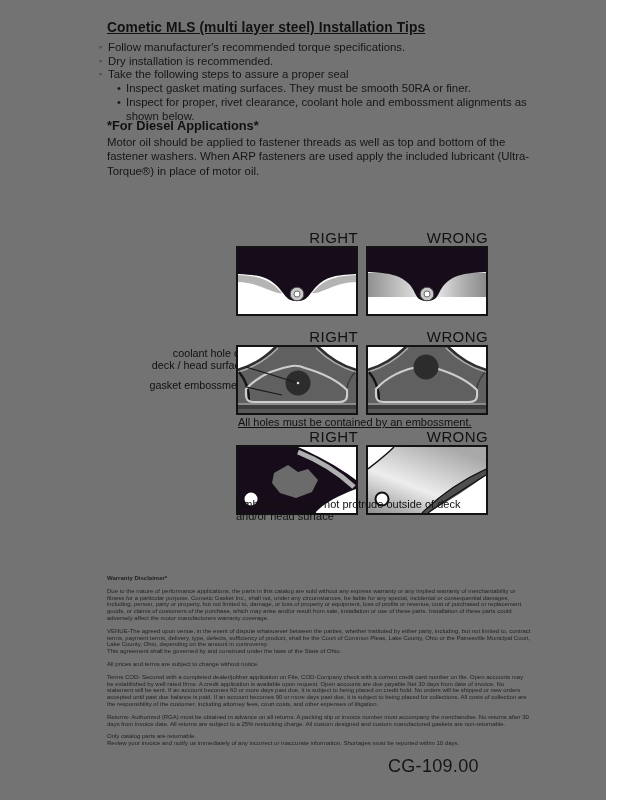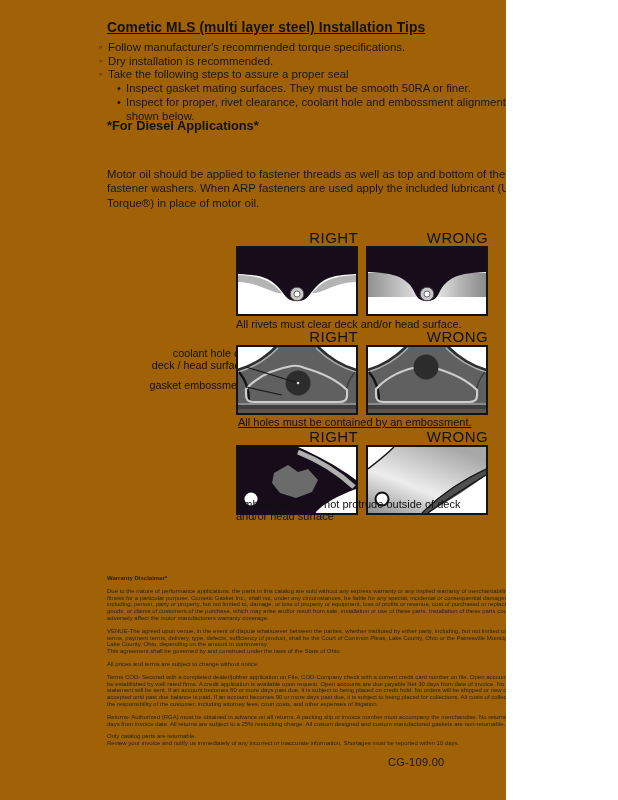--- a/index.html
+++ b/index.html
@@ -1,30 +1,30 @@
 <!DOCTYPE html>
 <html style="--fig-dark: #170c1a; --fig-gray-bg: #606060; --fig-light-band: #b4b4b4; --hole-dark: #2c2c2c;"><head>
 <meta charset="utf-8">
 <style>
   html,body{margin:0;padding:0;background:#ffffff;}
-  .page{position:relative;width:506px;height:800px;background:#a16207;overflow:hidden;
+  .page{position:relative;width:606px;height:800px;background:#737373;overflow:hidden;
         font-family:"Liberation Sans",sans-serif;color:#1c1c1c;}
   .abs{position:absolute;}
 
   .doc-title{left:107px;top:20px;font-size:13.8px;font-weight:bold;text-decoration:underline;
              letter-spacing:.1px;color:#111;}
 
   .tips{left:99px;top:41px;width:450px;font-size:11.4px;line-height:13.7px;color:#161616;}
   .tip-row{display:flex;}
   .tip-row .marker{width:9px;flex:0 0 9px;font-size:9px;line-height:13.7px;}
   .sub{margin-left:18px;}
   .sub .marker{font-size:11px;}
 
   .section-head{left:107px;top:118px;font-size:12.8px;font-weight:bold;color:#111;}
-  .para{left:107px;width:434px;font-size:11.4px;line-height:14.3px;color:#161616;margin-top:32px;}
+  .para{left:107px;width:434px;font-size:11.4px;line-height:14.3px;color:#161616;}
   .p1{top:135px;} .p2{top:167px;} .p3{top:211px;}
 
   .fig-head{width:122px;text-align:right;font-size:15px;letter-spacing:.4px;color:#111;}
   .fh-1{top:229px;} .fh-2{top:328px;} .fh-3{top:428px;}
   .col-l{left:236px;} .col-r{left:366px;}
 
   .fig-box{width:118px;height:66px;border:2px solid #131313;display:block;background:#fff;}
   .fb-1{top:246px;} .fb-2{top:345px;} .fb-3{top:445px;}
 
   .fig-caption{font-size:11px;color:#111;line-height:12.3px;}
@@ -32,21 +32,21 @@
   .cap2{left:238px;top:416px;text-decoration:underline;}
   .cap3{left:236px;top:498px;width:230px;}
 
   .fig2-label{left:108px;width:138px;text-align:right;font-size:10.8px;line-height:12.2px;color:#111;}
   .lab1{top:347px;} .lab2{top:379px;}
 
   .legal{left:107px;top:575px;width:424px;font-size:6px;line-height:6.8px;color:#222;}
   .legal .blk{margin-bottom:6px;}
   .legal .hd{font-weight:bold;}
 
-  .doc-number{left:388px;top:756px;font-size:11px;letter-spacing:.3px;color:#161616;}
+  .doc-number{left:388px;top:756px;font-size:18px;letter-spacing:.3px;color:#161616;}
 
   .fill-dark{fill:var(--fig-dark,#170c1a);}
   svg{display:block;}
 </style>
 </head>
 <body>
 
 <div class="page">
 
   <div class="abs doc-title">Cometic MLS (multi layer steel) Installation Tips</div>
@@ -100,21 +100,20 @@
       </linearGradient>
     </defs>
     <rect width="118" height="66" fill="#ffffff"></rect>
     <rect x="0" y="25" width="118" height="24" fill="url(#g1)"></rect>
     <rect x="0" y="49" width="118" height="17" fill="#ffffff"></rect>
     <path class="fill-dark" d="M0,0 H118 V24 C96,25 87,27 78,35 C69,43 72,53 59,53 C46,53 49,43 40,35 C31,27 22,25 0,24 Z"></path>
     <circle cx="59" cy="46" r="6.8" fill="#c9c9c9" stroke="#4a4a4a" stroke-width="1"></circle>
     <circle cx="59" cy="46" r="3" fill="#ffffff" stroke="#4a4a4a" stroke-width="0.8"></circle>
   </svg>
 
-  <div class="abs fig-caption cap1">All rivets must clear deck and/or head surface.</div>
 
   <div class="abs fig-head fh-2 col-l">RIGHT</div>
   <div class="abs fig-head fh-2 col-r">WRONG</div>
 
   <div class="abs fig2-label lab1">
     <div>coolant hole on</div>
     <div>deck / head surface</div>
   </div>
   <div class="abs fig2-label lab2">gasket embossment</div>
 

